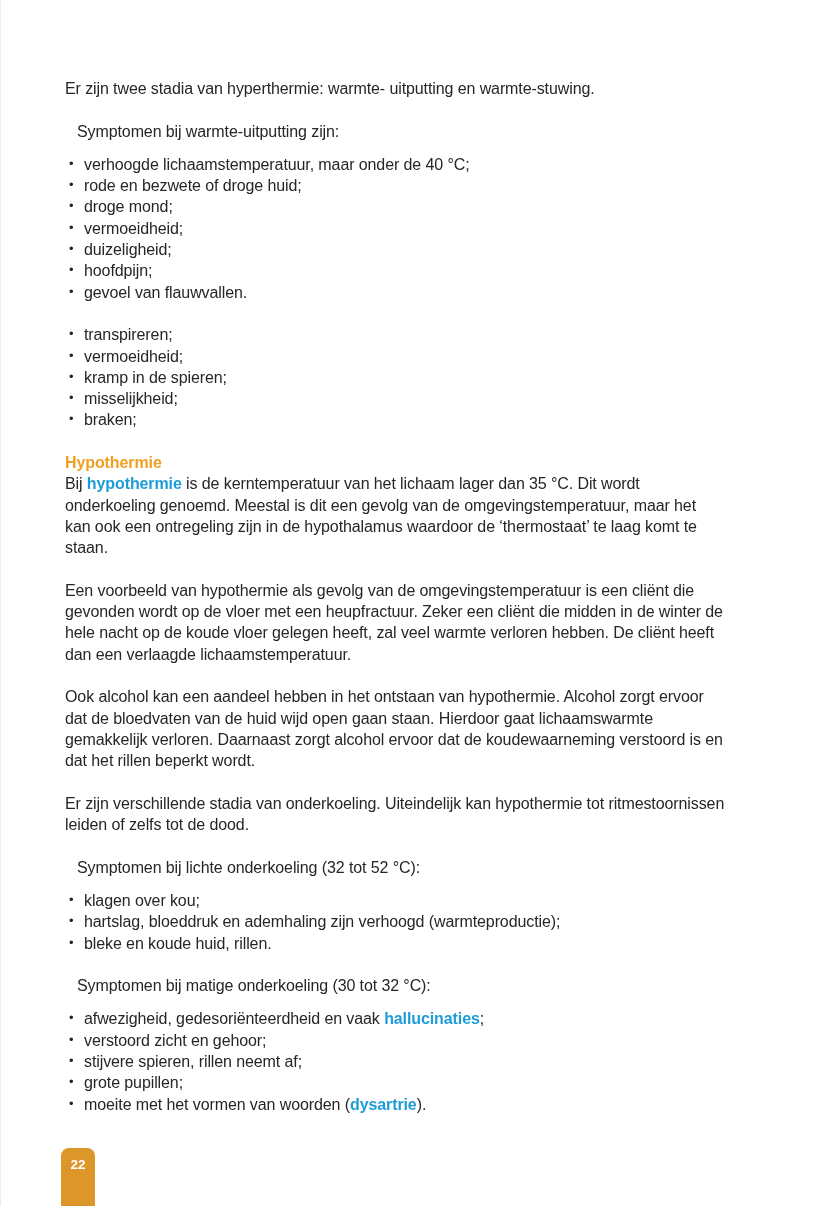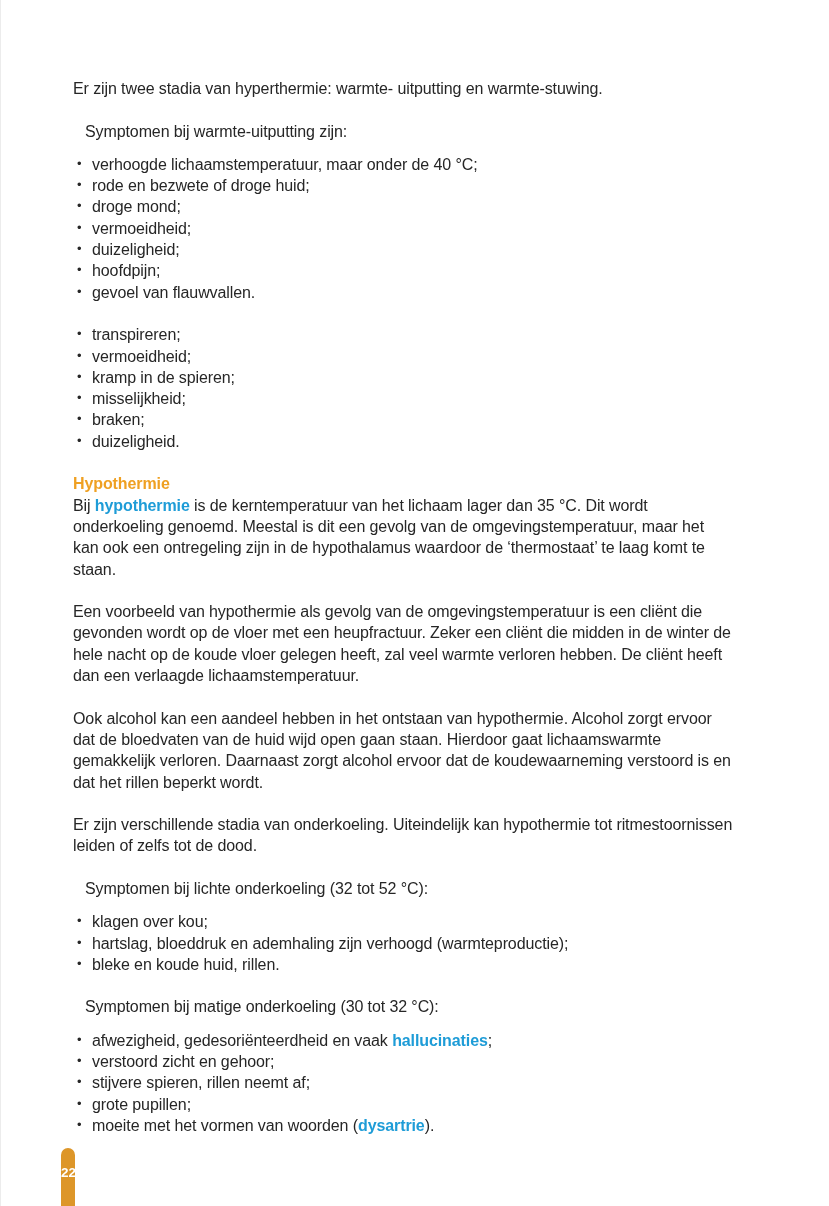--- a/index.html
+++ b/index.html
@@ -9,21 +9,21 @@
     height: 1206px;
     background: var(--bg, #ffffff);
     font-family: "Liberation Sans", sans-serif;
     color: var(--text, #262626);
     overflow: hidden;
     border-left: 1px solid #ececec;
     box-sizing: border-box;
   }
   .doc {
     position: absolute;
-    left: 72px;
+    left: 64px;
     top: 78px;
     width: 660px;
     font-size: 16px;
     line-height: 21.3px;
     letter-spacing: -0.1px;
   }
   .para { margin: 0 0 21.3px 0; }
   .lead { margin: 12px; }
   .heading {
     margin: 0;
@@ -50,30 +50,30 @@
   }
   .link {
     color: var(--blue, #1E9CD7);
     font-weight: bold;
     cursor: pointer;
   }
   .page-badge {
     position: absolute;
     left: 60px;
     top: 1148px;
-    width: 14px;
+    width: 34px;
     height: 58px;
     background: var(--badge, #DD9629);
     border-radius: 8px 8px 0 0;
     color: #ffffff;
     font-weight: bold;
     font-size: 13.5px;
     text-align: center;
     box-sizing: border-box;
-    padding-top: 17px;
+    padding-top: 9px;
   }
 </style>
 </head>
 <body>
 
 <div class="page">
   <div class="doc">
       <p class="para"><span>Er zijn twee stadia van hyperthermie: warmte- uitputting en warmte-stuwing.</span></p>
       <p class="lead"><span>Symptomen bij warmte-uitputting zijn:</span></p>
       <ul class="bullet-list">
@@ -84,21 +84,20 @@
         <li><span>duizeligheid;</span></li>
         <li><span>hoofdpijn;</span></li>
         <li><span>gevoel van flauwvallen.</span></li>
       </ul>
       <ul class="bullet-list">
         <li><span>transpireren;</span></li>
         <li><span>vermoeidheid;</span></li>
         <li><span>kramp in de spieren;</span></li>
         <li><span>misselijkheid;</span></li>
         <li><span>braken;</span></li>
-        <li><span>duizeligheid.</span></li>
       </ul>
       <p class="heading"><span>Hypothermie</span></p>
       <p class="para"><span>Bij </span><span class="link">hypothermie</span><span> is de kerntemperatuur van het lichaam lager dan 35 °C. Dit wordt onderkoeling genoemd. Meestal is dit een gevolg van de omgevingstemperatuur, maar het kan ook een ontregeling zijn in de hypothalamus waardoor de ‘thermostaat’ te laag komt te staan.</span></p>
       <p class="para"><span>Een voorbeeld van hypothermie als gevolg van de omgevingstemperatuur is een cliënt die gevonden wordt op de vloer met een heupfractuur. Zeker een cliënt die midden in de winter de hele nacht op de koude vloer gelegen heeft, zal veel warmte verloren hebben. De cliënt heeft dan een verlaagde lichaamstemperatuur.</span></p>
       <p class="para"><span>Ook alcohol kan een aandeel hebben in het ontstaan van hypothermie. Alcohol zorgt ervoor dat de bloedvaten van de huid wijd open gaan staan. Hierdoor gaat lichaamswarmte gemakkelijk verloren. Daarnaast zorgt alcohol ervoor dat de koudewaarneming verstoord is en dat het rillen beperkt wordt.</span></p>
       <p class="para"><span>Er zijn verschillende stadia van onderkoeling. Uiteindelijk kan hypothermie tot ritmestoornissen leiden of zelfs tot de dood.</span></p>
       <p class="lead"><span>Symptomen bij lichte onderkoeling (32 tot 52 °C):</span></p>
       <ul class="bullet-list">
         <li><span>klagen over kou;</span></li>
         <li><span>hartslag, bloeddruk en ademhaling zijn verhoogd (warmteproductie);</span></li>

